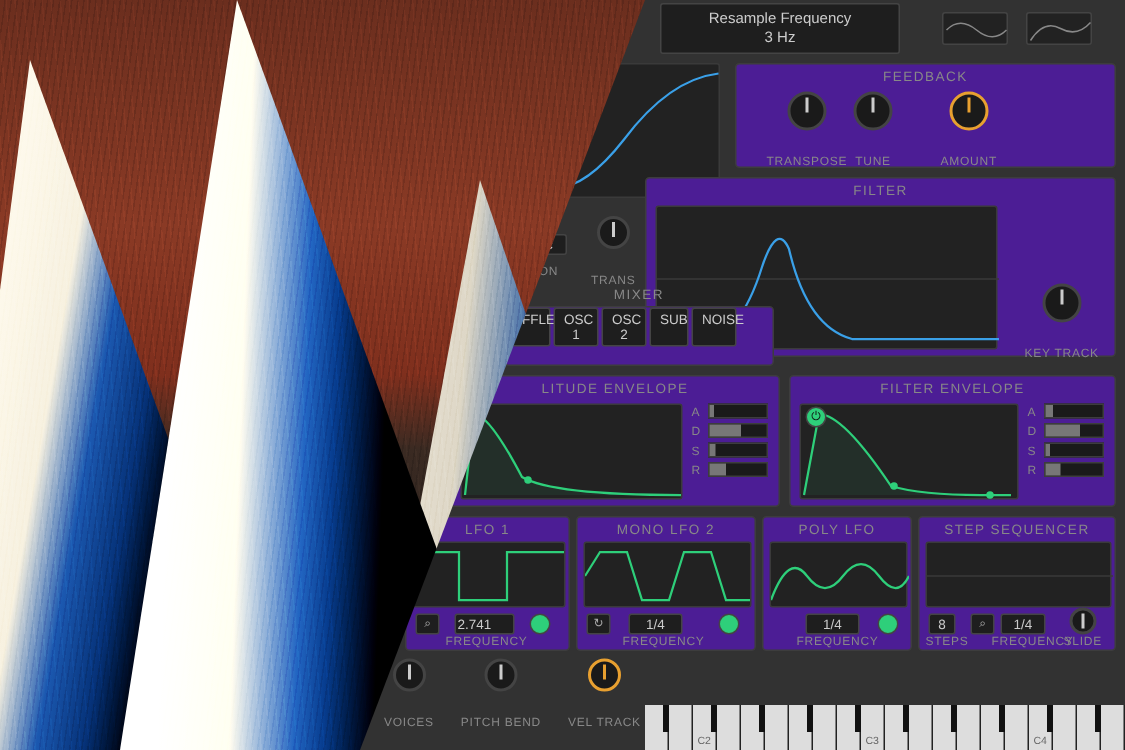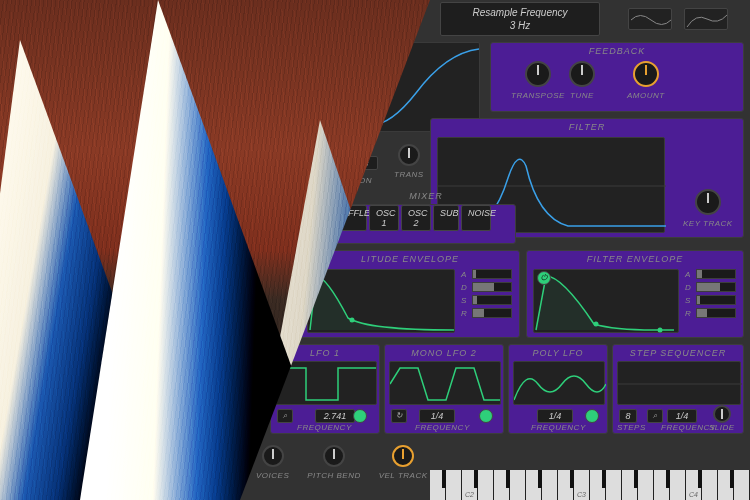--- a/index.html
+++ b/index.html
@@ -1,35 +1,35 @@
 <!DOCTYPE html>
 <html><head>
 <meta charset="utf-8">
 <style>
   * { margin:0; padding:0; box-sizing:border-box; }
   body { width:750px; height:500px; background:#2a2a2a; font-family:Arial,Helvetica,sans-serif; font-size:10px; color:#aaa; overflow:hidden; position:relative; }
-  .root { position:relative; width:750px; height:500px;font-style:italic; }
+  .root { position:relative; width:750px; height:500px; }
 
   
   .artwork { position:absolute; left:0; top:0; width:750px; height:500px; clip-path:polygon(0 0, 430px 0, 240px 500px, 0 500px); pointer-events:none; }
   .art-sky { position:absolute; inset:0; background:linear-gradient(180deg,#6b2e1e 0%,#8a3a25 30%,#7f2f1d 50%,#3a2a22 60%,#1a1a1a 100%); }
   .peak { position:absolute; bottom:0; }
   .peak1 { left:-40px; width:240px; height:460px; background:linear-gradient(100deg,#f0eee6 0%,#e3ded0 35%,#2c5fa8 45%,#1a3f7a 55%,#0f0f0f 65%,#000 100%); clip-path:polygon(25% 0%, 95% 100%, 0% 100%); filter:contrast(1.2); }
   .peak2 { left:80px; width:260px; height:500px; background:linear-gradient(92deg,#faf8f0 0%,#eee9db 32%,#356bb5 48%,#1f4a8c 55%,#111 68%,#000 100%); clip-path:polygon(30% 0%, 100% 100%, 0% 100%); filter:contrast(1.25); }
   .peak3 { left:250px; width:200px; height:380px; background:linear-gradient(95deg,#e8e3d6 0%,#d5cfc0 30%,#2f5fa0 50%,#0c0c0c 70%,#000 100%); clip-path:polygon(35% 0%, 100% 100%, 0% 100%); filter:contrast(1.1); }
   .tex { position:absolute; inset:0; background:
     repeating-linear-gradient(98deg, transparent 0 3px, rgba(0,0,0,.18) 3px 4px),
     repeating-linear-gradient(85deg, transparent 0 5px, rgba(255,255,255,.12) 5px 6px);
     mix-blend-mode:overlay; opacity:.7; }
 
   
   .synth { position:absolute; left:0; top:0; width:750px; height:500px; background:#323232; }
   .section { position:absolute; background:#4c1d95; border:1px solid #3d3d3d; border-radius:3px; }
   .section-title { position:absolute; top:3px; left:0; right:0; text-align:center; font-size:9px; letter-spacing:1px; color:#888; }
-  .knob-wrap { position:absolute; display:flex; flex-direction:column; align-items:center; gap:4px; }
+  .knob-wrap { position:absolute; display:flex; flex-direction:column; align-items:center; gap:16px; }
   .knob { width:26px; height:26px; border-radius:50%; background:#1a1a1a; border:2px solid #444; position:relative; }
   .knob::after { content:""; position:absolute; width:2px; height:10px; background:#ccc; top:2px; left:50%; transform:translateX(-50%); }
   .knob.accent { border-color:#e8a030; }
   .knob.accent::after { background:#e8a030; }
   .klabel { font-size:8px; color:#888; letter-spacing:.5px; text-align:center; }
   .disp { position:absolute; background:#1e1e1e; border:1px solid #444; border-radius:2px; font-size:9px; padding:2px 6px; color:#ccc; }
   .curve { position:absolute; background:#222; border:1px solid #3a3a3a; border-radius:2px; }
   .wave-thumb { width:44px; height:22px; background:#222; border:1px solid #444; border-radius:2px; position:absolute; }
   .sliders { position:absolute; display:flex; flex-direction:column; gap:3px; }
   .slider-row { display:flex; align-items:center; gap:3px; }
@@ -204,21 +204,21 @@
     </div>
 
     <div class="section" style="left:270px;top:344px;width:110px;height:90px">
       <div class="section-title">LFO 1</div>
       <div class="curve" style="left:4px;top:16px;width:102px;height:44px">
         <svg width="102" height="44">
             <path d="M0 38 L0 6 L30 6 L30 38 L62 38 L62 6 L100 6" stroke="#2ecf7a" stroke-width="1.5" fill="none"></path>
           </svg>
       </div>
       <div class="mini-btn" style="left:6px;top:64px">⌕</div>
-      <div class="disp" style="left:44px;top:64px;width:40px;text-align:center;padding:1px">2.741</div>
+      <div class="disp" style="left:32px;top:64px;width:40px;text-align:left;padding:1px">2.741</div>
       <div class="klabel" style="position:absolute;left:26px;top:78px">FREQUENCY</div>
       <div class="mini-btn" style="left:82px;top:64px;background:#2ecf7a;border-radius:50%;width:14px;height:14px"></div>
     </div>
 
     <div class="section" style="left:384px;top:344px;width:120px;height:90px">
       <div class="section-title">MONO LFO 2</div>
       <div class="curve" style="left:4px;top:16px;width:112px;height:44px">
         <svg width="112" height="44">
             <path d="M0 22 L10 6 L28 6 L38 38 L56 38 L66 6 L84 6 L94 38 L110 38" stroke="#2ecf7a" stroke-width="1.5" fill="none"></path>
           </svg>

